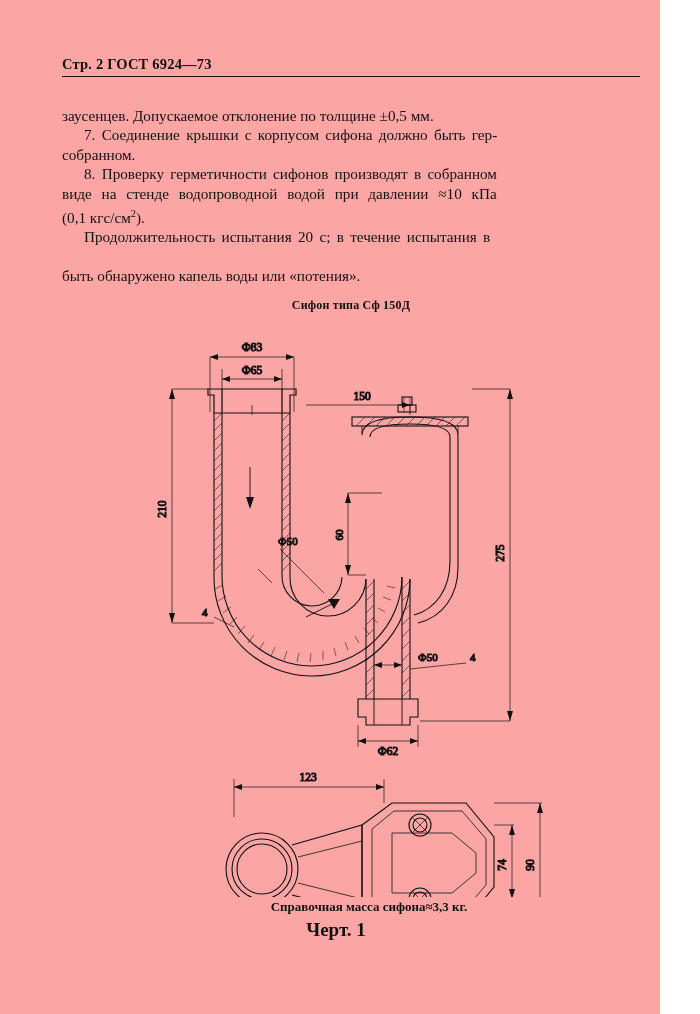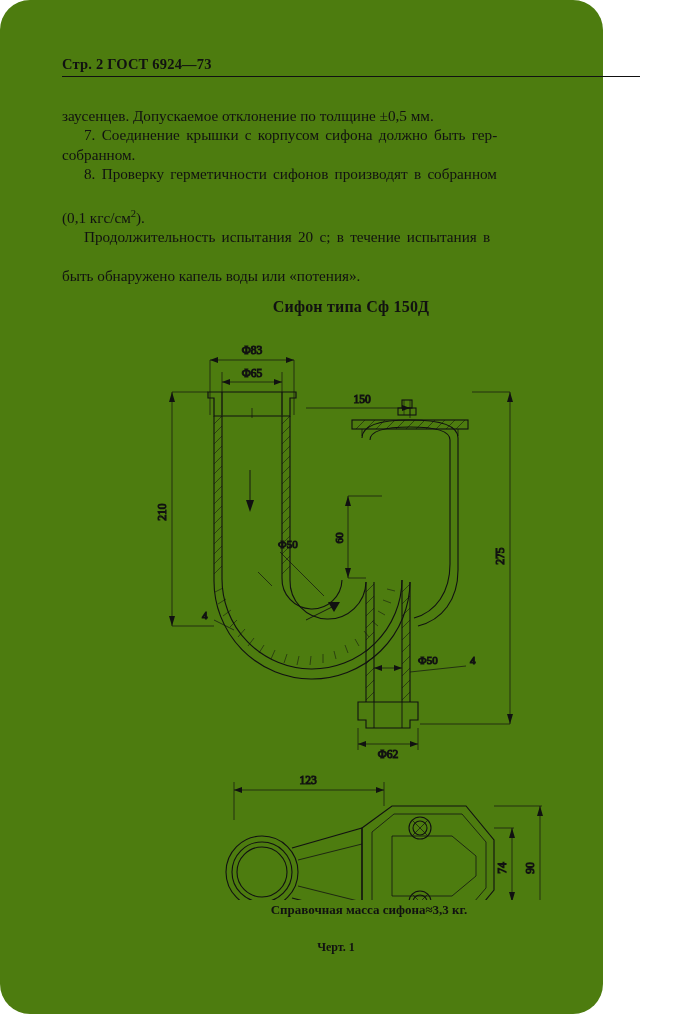--- a/index.html
+++ b/index.html
@@ -11,23 +11,22 @@
     width: 700px;
     height: 1014px;
     position: relative;
     font-family: "Liberation Serif", serif;
     color: #111;
     overflow: hidden;
   }
   .page {
     position: absolute;
     left: 0; top: 0;
-    width: 603px; height: 1014px;
-    background: #4d7c0f;
-    border-radius: 30px;
+    width: 660px; height: 1014px;
+    background: #fca5a5;
   }
   .content {
     position: absolute;
     left: 62px;
     top: 56px;
     width: 578px;
   }
   
   .pagehead {
     font-family: "Liberation Serif", serif;
@@ -49,40 +48,40 @@
   .body-text p {
     margin: 0 0 0 0;
     text-indent: 22px;
   }
   .ws2 { word-spacing: 2.5px; }
   .ws5 { word-spacing: 6px; }
   .sup { font-size: 10.5px; vertical-align: super; }
   .fig-title {
     margin-top: 12px;
     text-align: center;
-    font-size: 16px;
+    font-size: 12px;
     font-weight: bold;
     letter-spacing: 0.2px;
   }
   .drawing-wrap {
     position: relative;
     width: 578px;
     height: 580px;
     margin-top: 4px;
   }
   .caption1 {
     margin-top: 2px;
     font-size: 13px;
     font-weight: bold;
     padding-left: 36px;
     text-align: center;
   }
   .caption2 {
-    margin-top: 22px;
-    font-size: 12px;
+    margin-top: 4px;
+    font-size: 19px;
     font-weight: bold;
     text-align: center;
     padding-right: 30px;
   }
   svg { display: block; }
   text {
     font-family: "Liberation Serif", serif;
   }
 </style>
 </head>
@@ -100,21 +99,21 @@
       <p>
         <br>
         <span>заусенцев. Допускаемое отклонение по толщине ±0,5 мм.</span>
       </p>
       <p>
         <span class="ws2">7. Соединение крышки с корпусом сифона должно быть гер-</span><br>
         <span>собранном.</span>
       </p>
       <p>
         <span class="ws2">8. Проверку герметичности сифонов производят в собранном</span><br>
-        <br>
+        <span class="ws5">виде на стенде водопроводной водой при давлении ≈10 кПа</span><br>
         <span>(0,1 кгс/см</span><span class="sup">2</span><span>).</span>
       </p>
       <p>
         <span class="ws2">Продолжительность испытания 20 с; в течение испытания в</span><br>
         <br>
         <span>быть обнаружено капель воды или «потения».</span>
       </p>
     </div>
 
     <div class="fig-title">Сифон типа Сф 150Д</div>

